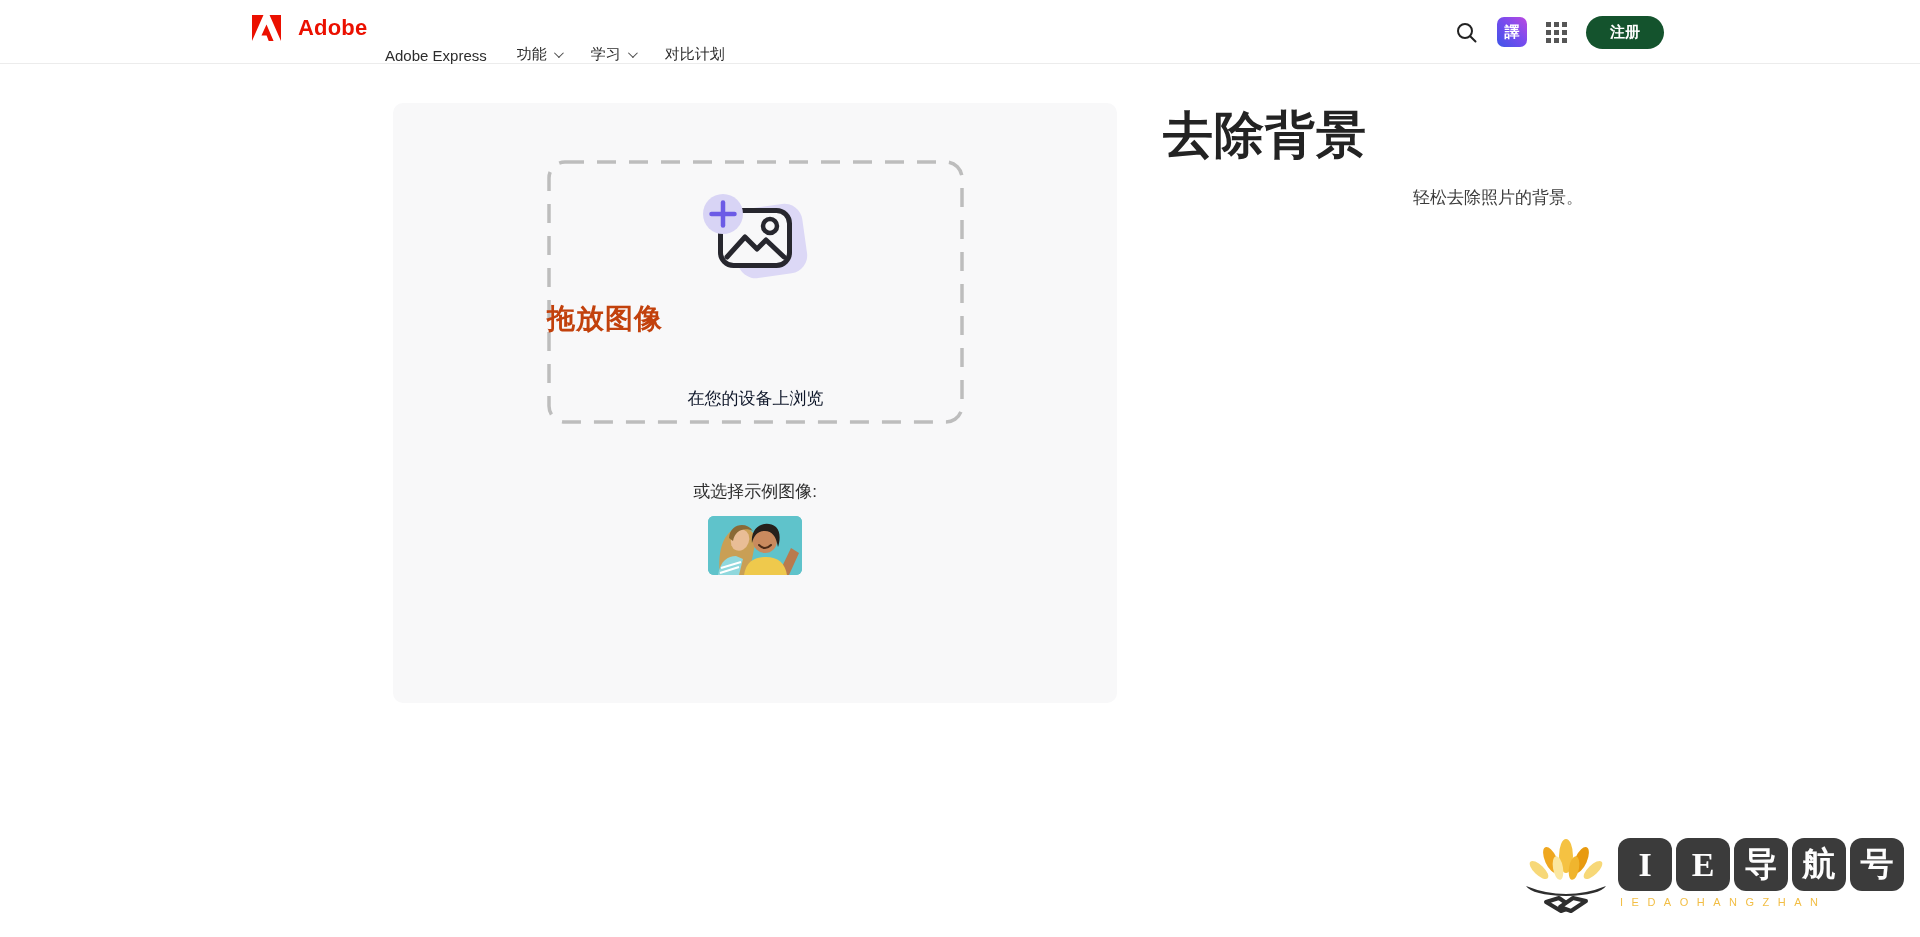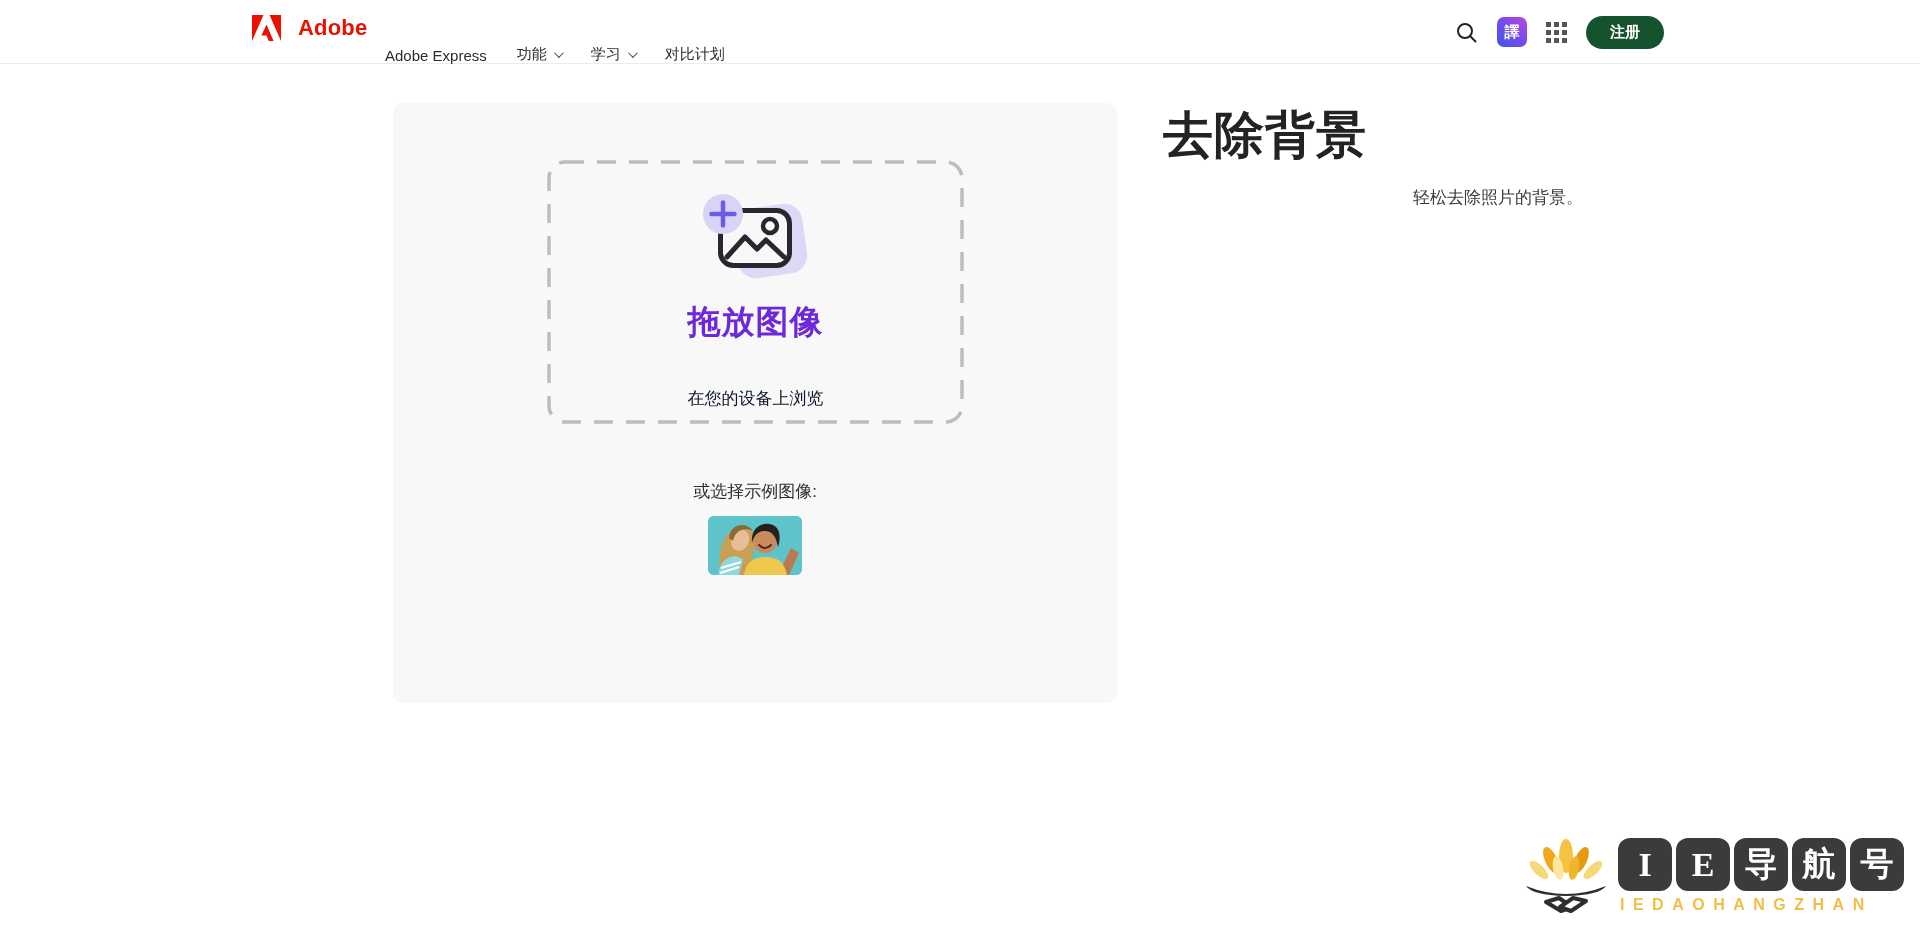--- a/index.html
+++ b/index.html
@@ -40,22 +40,22 @@
   .dropzone { position:absolute; left:154px; top:57px; width:417px; height:264px;
               cursor:pointer; }
   .dropzone-border { position:absolute; inset:0; }
   .drop-icon { position:absolute; left:148px; top:30px; width:120px; height:95px; }
   .blob { position:absolute; left:40px; top:16px; width:70px; height:70px;
           background:#DCD8F6; border-radius:18px; transform:rotate(-8deg); }
   .img-glyph { position:absolute; left:22px; top:17px; }
   .plus-badge { position:absolute; left:8px; top:4px; width:40px; height:40px;
                 border-radius:50%; background:#D8D4F5; display:flex; align-items:center;
                 justify-content:center; }
-  .drop-title { position:absolute; top:140px; left:0; width:100%; text-align:center;
-                font-size:33px; font-weight:bold; color:#6d28d9; letter-spacing:1px; }
+  .drop-title { position:absolute; top:140px; left:0; width:100%; text-align:left;
+                font-size:28px; font-weight:bold; color:#c2410c; letter-spacing:1px; }
   .browse-link { position:absolute; top:227px; left:0; width:100%; text-align:center;
                  font-size:17px; color:#0f172a; cursor:pointer; }
   .sample-label { position:absolute; top:377px; left:0; width:100%; text-align:center;
                   font-size:17px; color:#2e2e2e; }
   .sample-thumb { position:absolute; left:315px; top:413px; width:94px; height:59px;
                   border-radius:6px; overflow:hidden; cursor:pointer; border:none;
                   padding:0; background:#5FC3CB; }
 
   
   .tool-info { position:absolute; left:1163px; top:102px; width:420px; }
@@ -65,21 +65,21 @@
   
   .watermark { position:absolute; left:1520px; top:830px; width:392px; height:95px; }
   .wm-emblem { position:absolute; left:0; top:2px; }
   .seal-row { position:absolute; left:98px; top:8px; display:flex; gap:4px; }
   .seal { width:54px; height:53px; background:#3b3b3b; border-radius:12px;
           display:flex; align-items:center; justify-content:center;
           color:#fdfdfd; font-weight:bold; }
   .seal.latin { font-family:"Liberation Serif","DejaVu Serif",serif; font-size:34px; }
   .seal.hanzi { font-size:33px; }
   .wm-subtext { position:absolute; left:100px; top:66px; width:292px;
-                color:#F2BE45; font-size:16px; font-weight:bold; letter-spacing:8.5px;
+                color:#F2BE45; font-size:11px; font-weight:normal; letter-spacing:8.5px;
                 white-space:nowrap; }
 </style>
 </head>
 <body>
 
 <div class="stage">
 
   <header class="header">
 
     <div class="logo">

